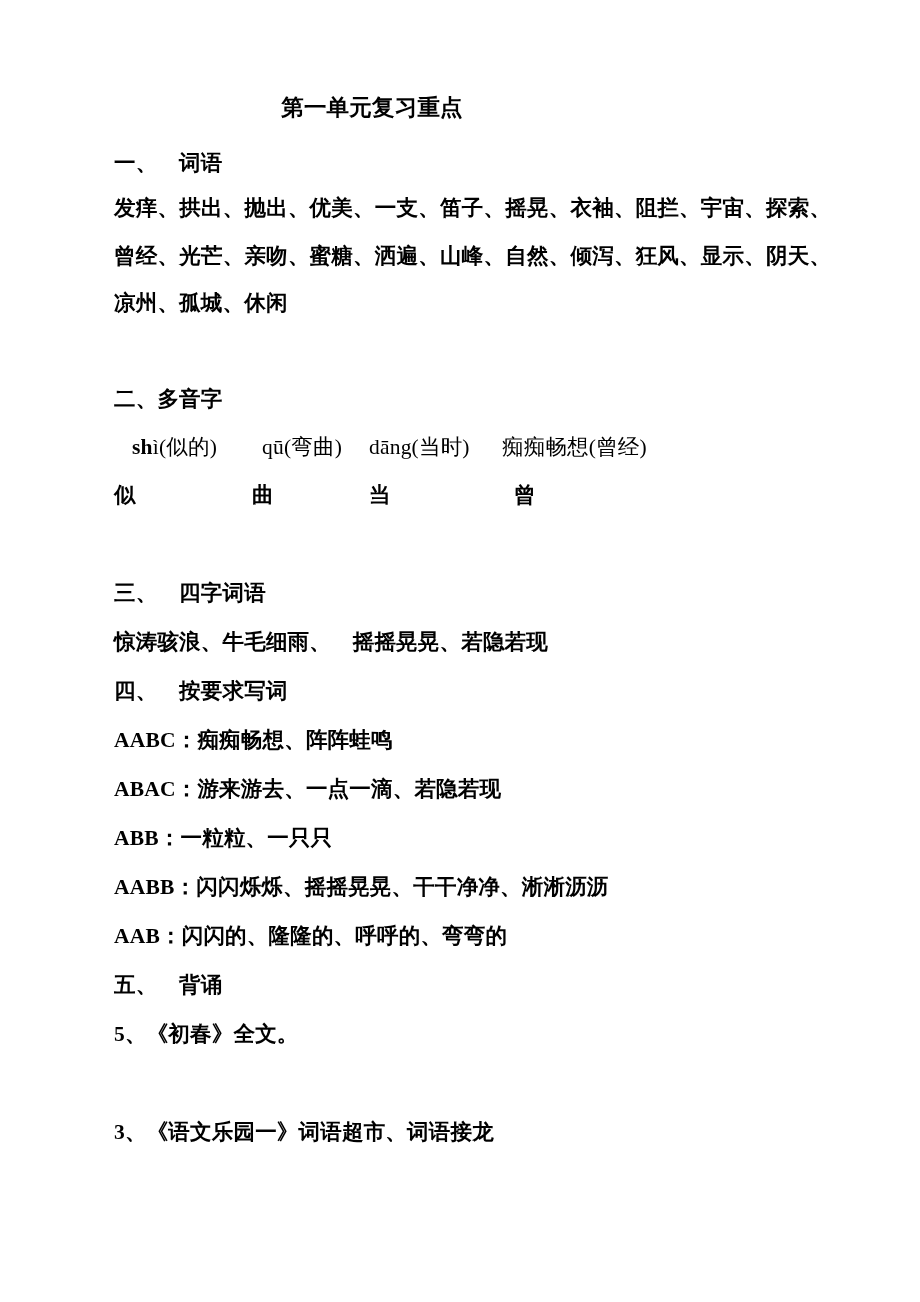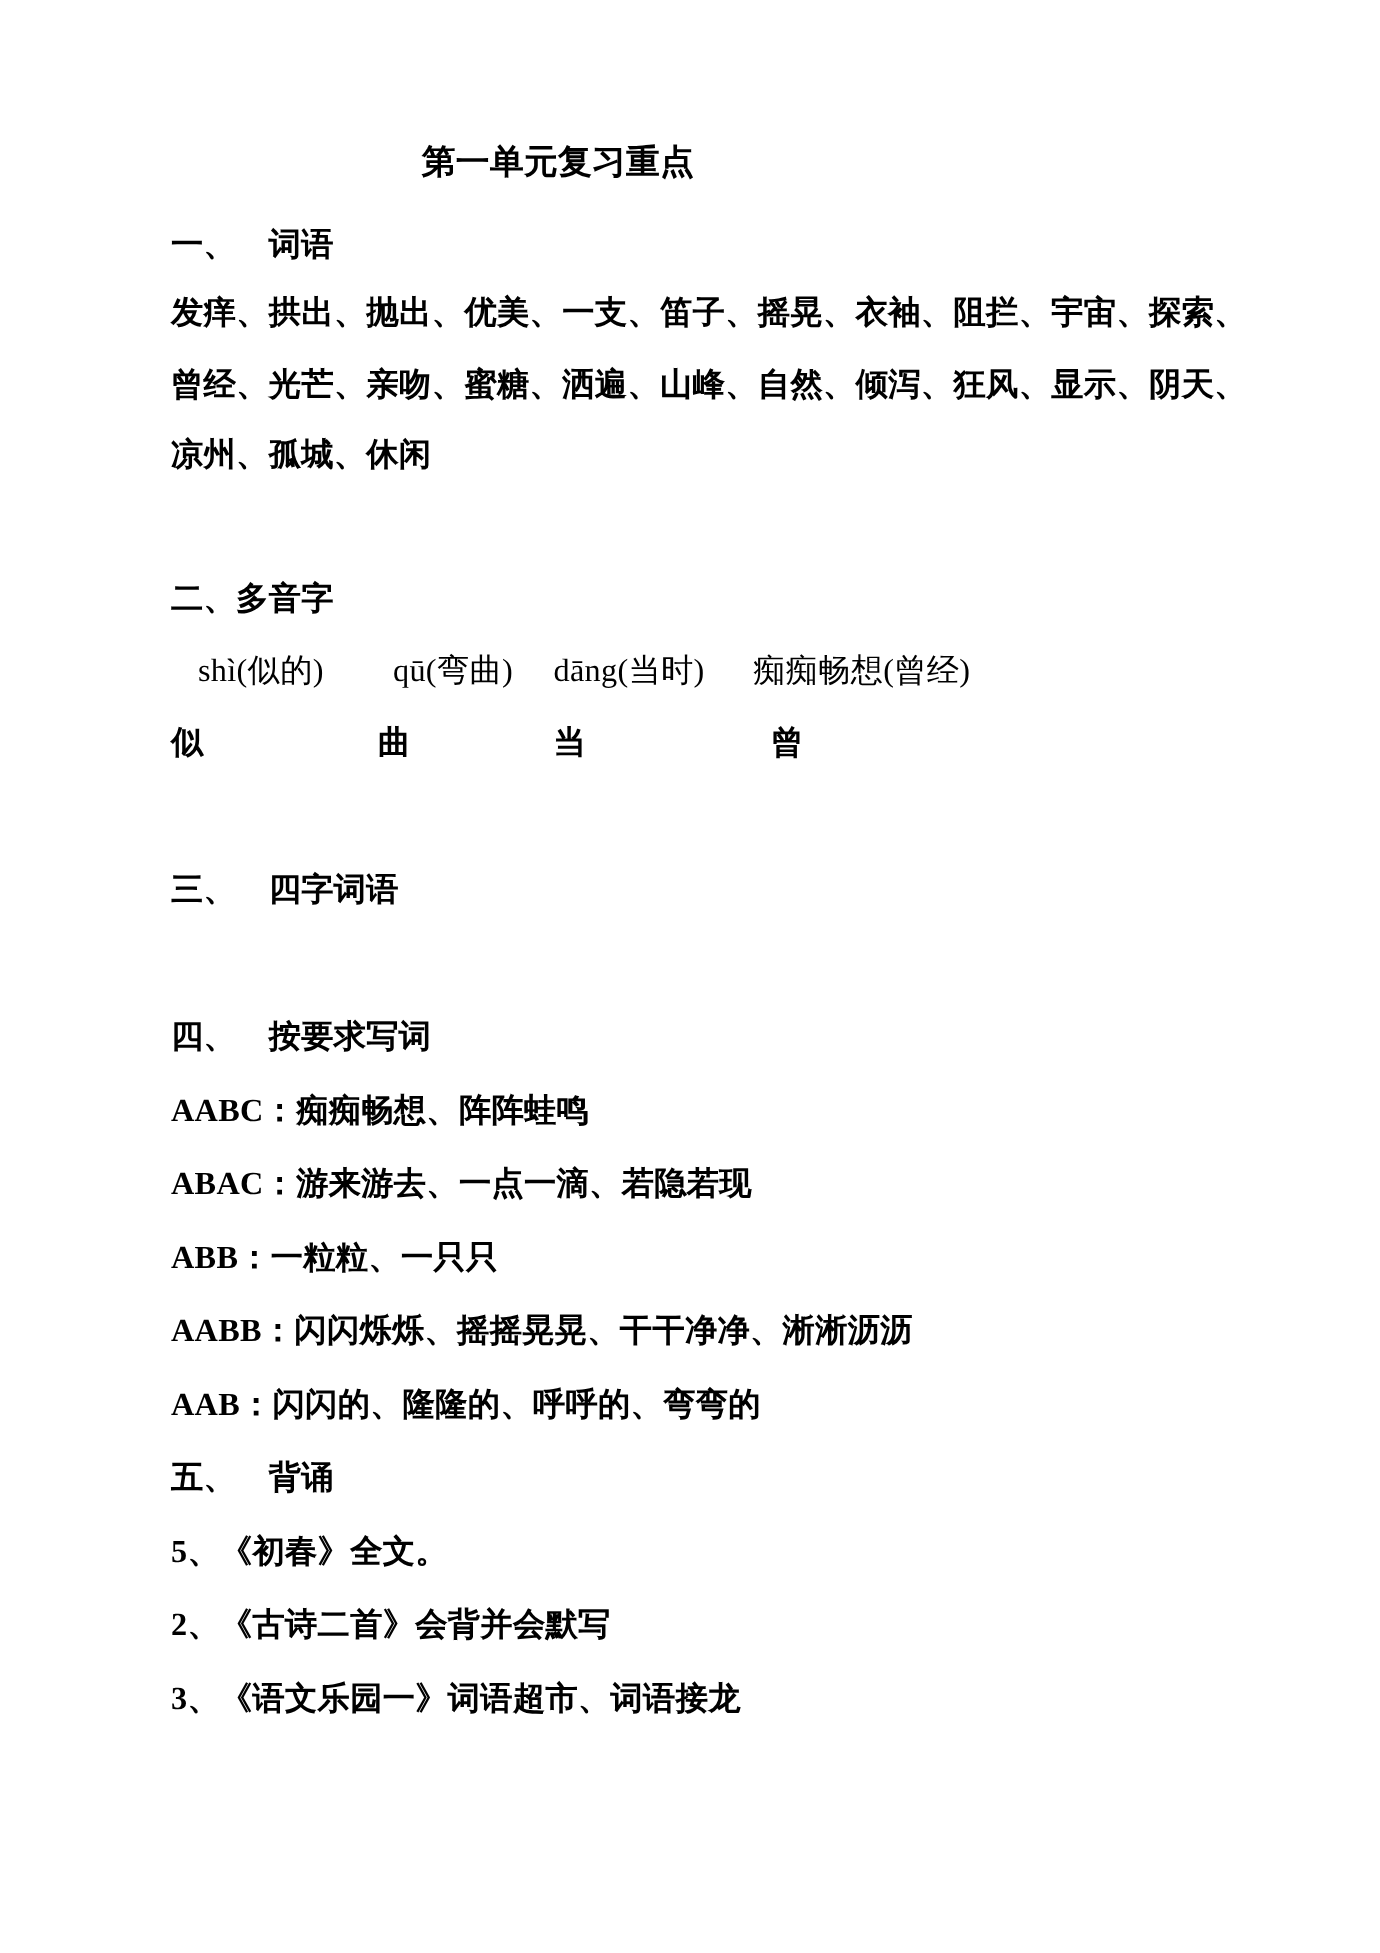--- a/index.html
+++ b/index.html
@@ -28,21 +28,21 @@
     font-weight:700;
   }
   .justify{
     white-space:normal;
     text-align:justify;
     text-align-last:justify;
     letter-spacing:0;
   }
   .pyrow{font-weight:400;}
   .pyrow .col{position:absolute;top:0;white-space:pre;}
-  .pyrow b{font-weight:400;}
+  .pyrow b{font-weight:700;}
   .charrow .col{position:absolute;top:0;font-weight:700;}
 </style>
 </head>
 <body>
 
 <div class="page">
 
   <div class="line title" style="top:93px">第一单元复习重点</div>
 
   <div class="line" style="top:148px">一、　词语</div>
@@ -62,26 +62,26 @@
 
   <div class="line charrow" style="top:480px">
     <span class="col" style="left:0px">似</span>
     <span class="col" style="left:138px">曲</span>
     <span class="col" style="left:255px">当</span>
     <span class="col" style="left:400px">曾</span>
   </div>
 
 
   <div class="line" style="top:578px">三、　四字词语</div>
+  <div class="line" style="top:627px">惊涛骇浪、牛毛细雨、　摇摇晃晃、若隐若现</div>
 
   <div class="line" style="top:676px">四、　按要求写词</div>
   <div class="line" style="top:725px">AABC：痴痴畅想、阵阵蛙鸣</div>
   <div class="line" style="top:774px">ABAC：游来游去、一点一滴、若隐若现</div>
   <div class="line" style="top:823px">ABB：一粒粒、一只只</div>
   <div class="line" style="top:872px">AABB：闪闪烁烁、摇摇晃晃、干干净净、淅淅沥沥</div>
   <div class="line" style="top:921px">AAB：闪闪的、隆隆的、呼呼的、弯弯的</div>
 
   <div class="line" style="top:970px">五、　背诵</div>
   <div class="line" style="top:1019px">5、《初春》全文。</div>
-  <div class="line" style="top:1068px">2、《古诗二首》会背并会默写</div>
   <div class="line" style="top:1117px">3、《语文乐园一》词语超市、词语接龙</div>
 
 </div>
 
 </body></html>

